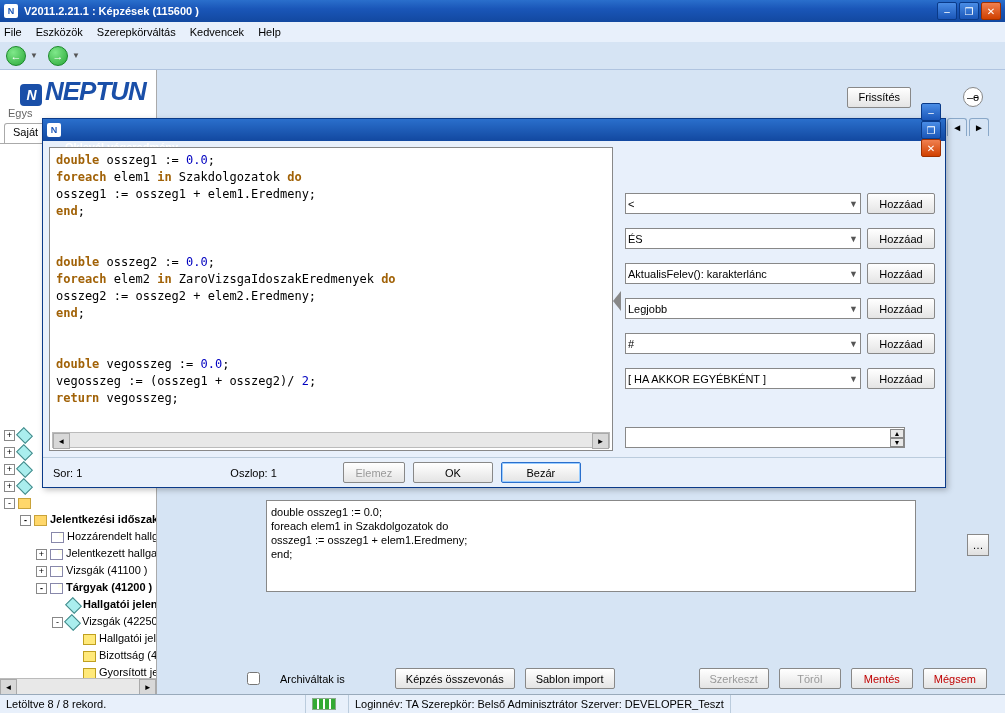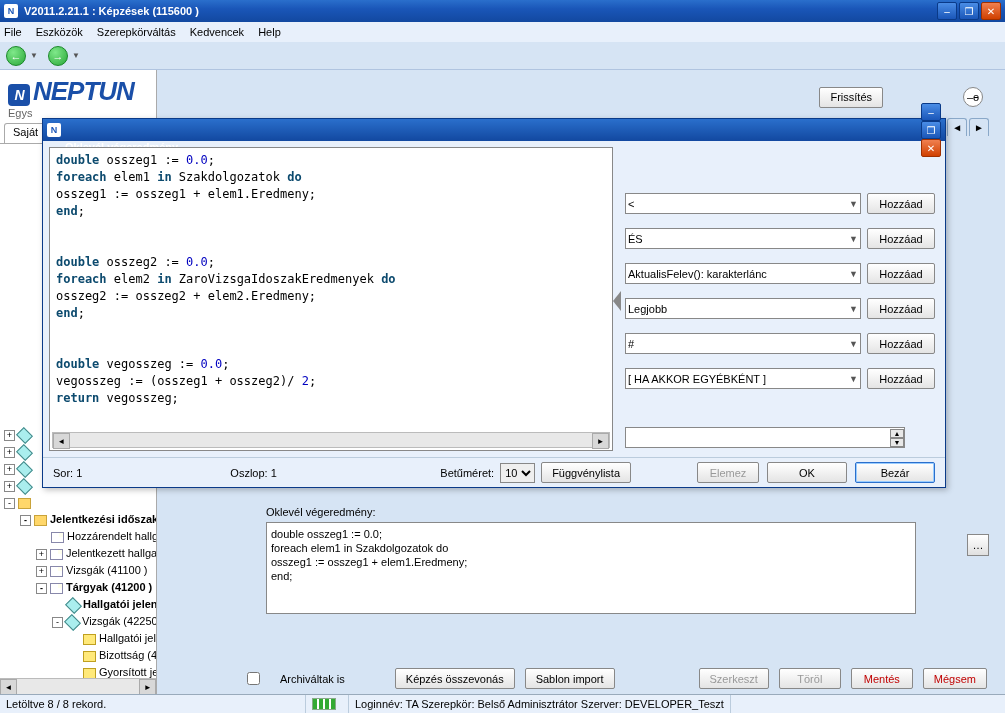--- a/index.html
+++ b/index.html
@@ -72,21 +72,21 @@
     border-right: 1px solid #aaa;
     display:flex; flex-direction:column;
     overflow:hidden;
   }
   .logo-area {
     padding: 6px 8px 0 8px;
   }
   .logo {
     font-family: Arial, sans-serif;
     font-size: 26px; font-weight: bold; font-style: italic;
-    color: #1a4fa8; letter-spacing: -1px;
+    color: #1a4fa8; letter-spacing: -1px; margin-left: 12px;
   }
   .logo-icon {
     display:inline-block; width:22px; height:22px;
     background:#1a4fa8; border-radius:4px; margin-right:3px;
     color:#fff; font-size:14px; line-height:22px; text-align:center;
   }
   .logo-sub { font-size: 11px; color: #666; }
 
   .tree-tab {
     margin: 4px 0 0 4px;
@@ -148,21 +148,21 @@
   .tree-hscroll::after{right:0;content:"►";}
 
   
   .right-pane {
     flex:1; position:relative;
     background:#d6e4f4;
     padding:10px 14px 0 14px;
   }
   .rp-top {
     height:34px; display:flex; align-items:center; justify-content:flex-end;
-    gap:80px; padding-right:8px;
+    gap:52px; padding-right:8px;
   }
   .rp-expand-chevron {
     position:absolute; left:50%; top:72px; width:36px; height:8px;
     background:#888; clip-path: polygon(0 0, 100% 0, 85% 100%, 15% 100%);
     transform:translateX(-50%);
   }
   .btn {
     height:21px; padding:0 10px;
     background: linear-gradient(#fff,#e4e4e4);
     border:1px solid #888; border-radius:2px;
@@ -263,21 +263,21 @@
     background:#fff;
     border:1px solid #888;
     position:relative;
     font-family: "Courier New", monospace;
     font-size:12px;
     padding:4px 6px 20px 6px;
     line-height:17px;
     overflow:hidden;
   }
   .code-area pre{white-space:pre;}
-  .kw{font-weight:bold;color:#0c4a6e;}
+  .kw{font-weight:bold;color:#a16207;}
   .num{color:#0000c0;}
   .code-hscroll{
     position:absolute; left:2px; right:2px; bottom:2px; height:16px;
     background:#e8e8e8;border:1px solid #bbb;
   }
   .code-hscroll::before,.code-hscroll::after{
     content:"◄";position:absolute;top:0;width:15px;height:14px;
     background:#d8d8d8;border:1px solid #aaa;font-size:8px;
     display:flex;align-items:center;justify-content:center;
   }
@@ -403,21 +403,20 @@
       <div class="tab">Felnőttképzési modul</div>
       <div class="tab active">Záróvizsga/Oklevél eredmények</div>
       <div class="tab tabs-nav">Re</div>
       <div class="tab tabs-nav">◄</div>
       <div class="tab tabs-nav">►</div>
     </div>
   </div>
 </div>
 
 <div class="lower-panel">
-  <div class="lower-label">Oklevél végeredmény:</div>
   <textarea class="lower-textarea" readonly="" style="">double osszeg1 := 0.0;
 foreach elem1 in Szakdolgozatok do
 osszeg1 := osszeg1 + elem1.Eredmeny;
 end;
 
 
 double osszeg2 := 0.0;</textarea>
   <div class="lower-sq-btn">…</div>
 </div>
 
@@ -527,26 +526,19 @@
           </div>
         </div>
       </div>
     </div>
   </div>
 
   <div class="dialog-footer">
     <span>Sor: 1</span>
     <span class="ff-spacer"></span>
     <span>Oszlop: 1</span>
-    <div class="ff-mid">
-      <span>Betűméret:</span>
-      <select>
-        <option>10</option>
-      </select>
-      <button class="btn">Függvénylista</button>
-    </div>
     <div class="ff-right">
       <button class="btn disabled">Elemez</button>
       <button class="btn" style="min-width:80px">OK</button>
       <button class="btn focused" style="min-width:80px">Bezár</button>
     </div>
   </div>
 </div>
 
 </body></html>

